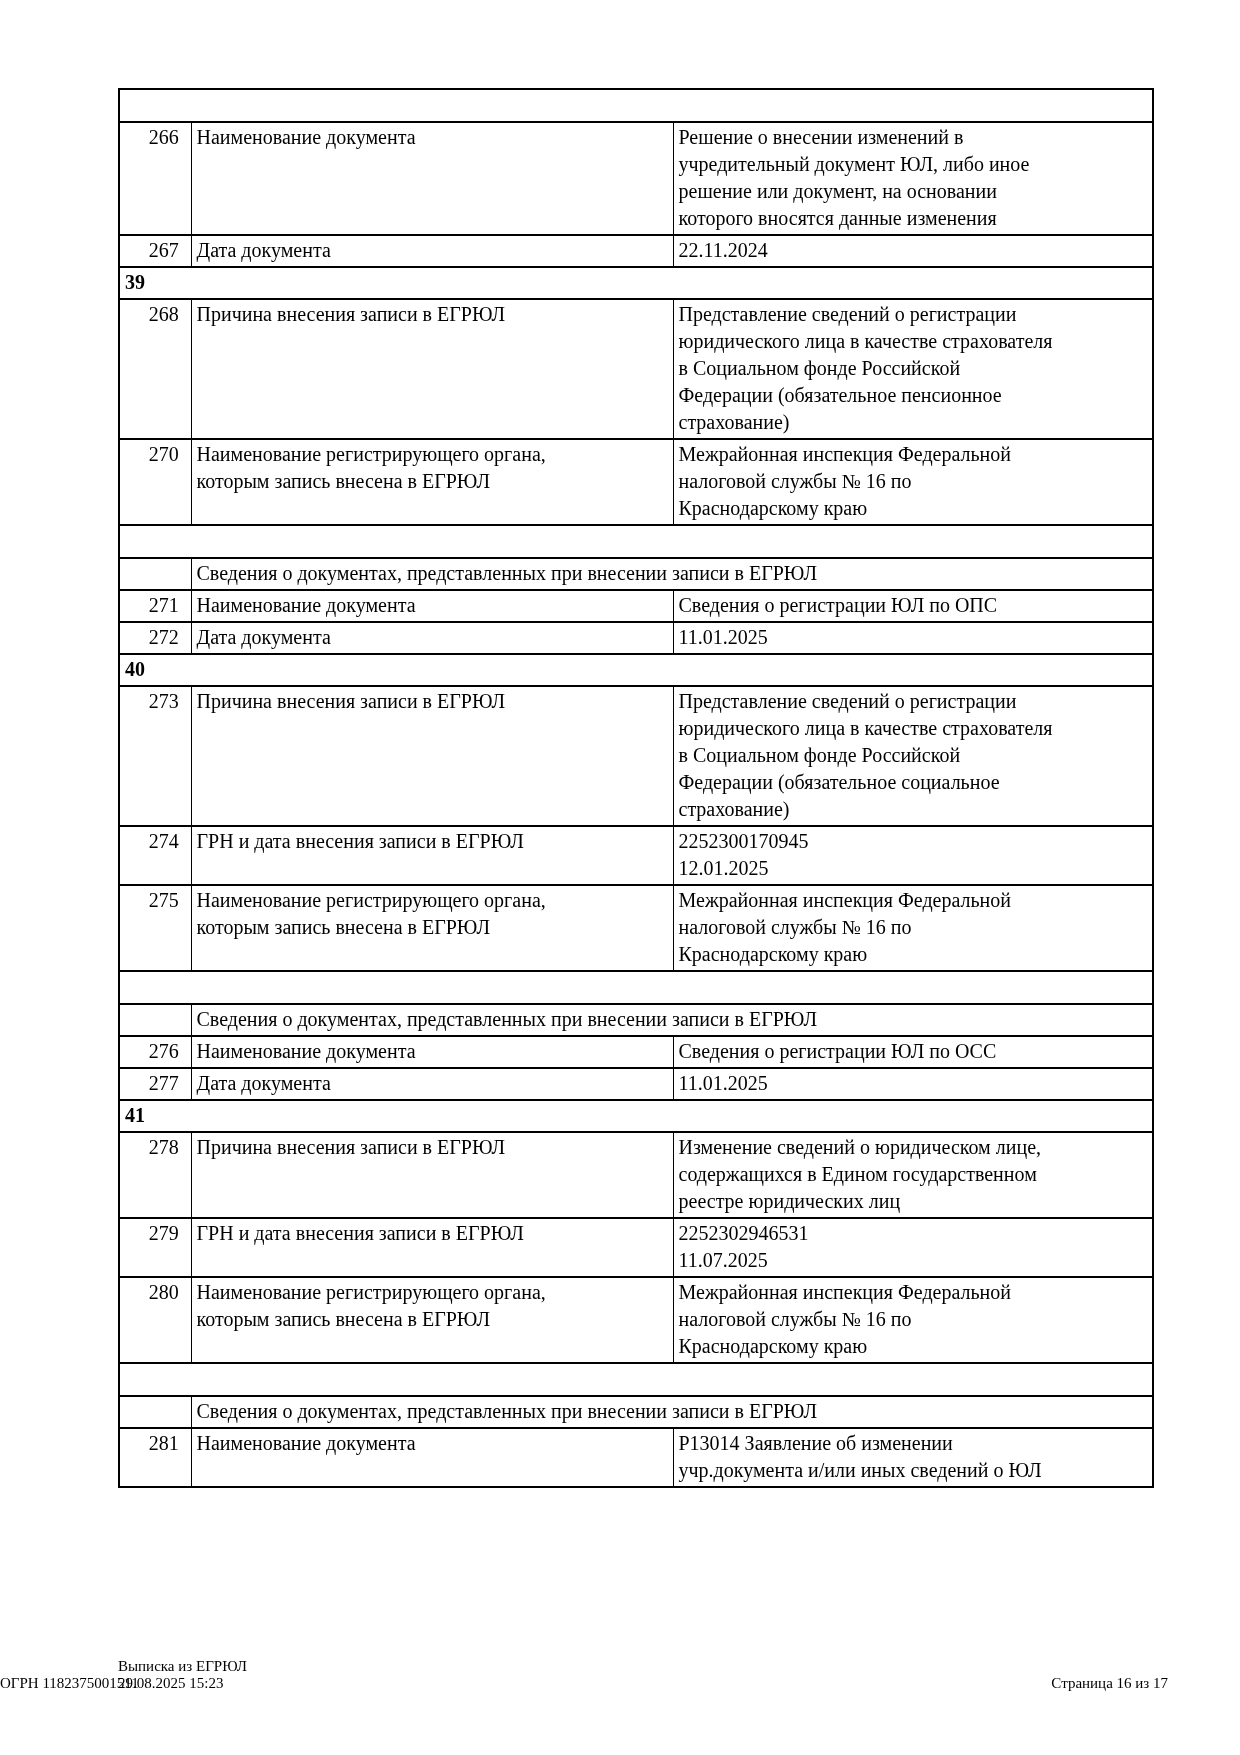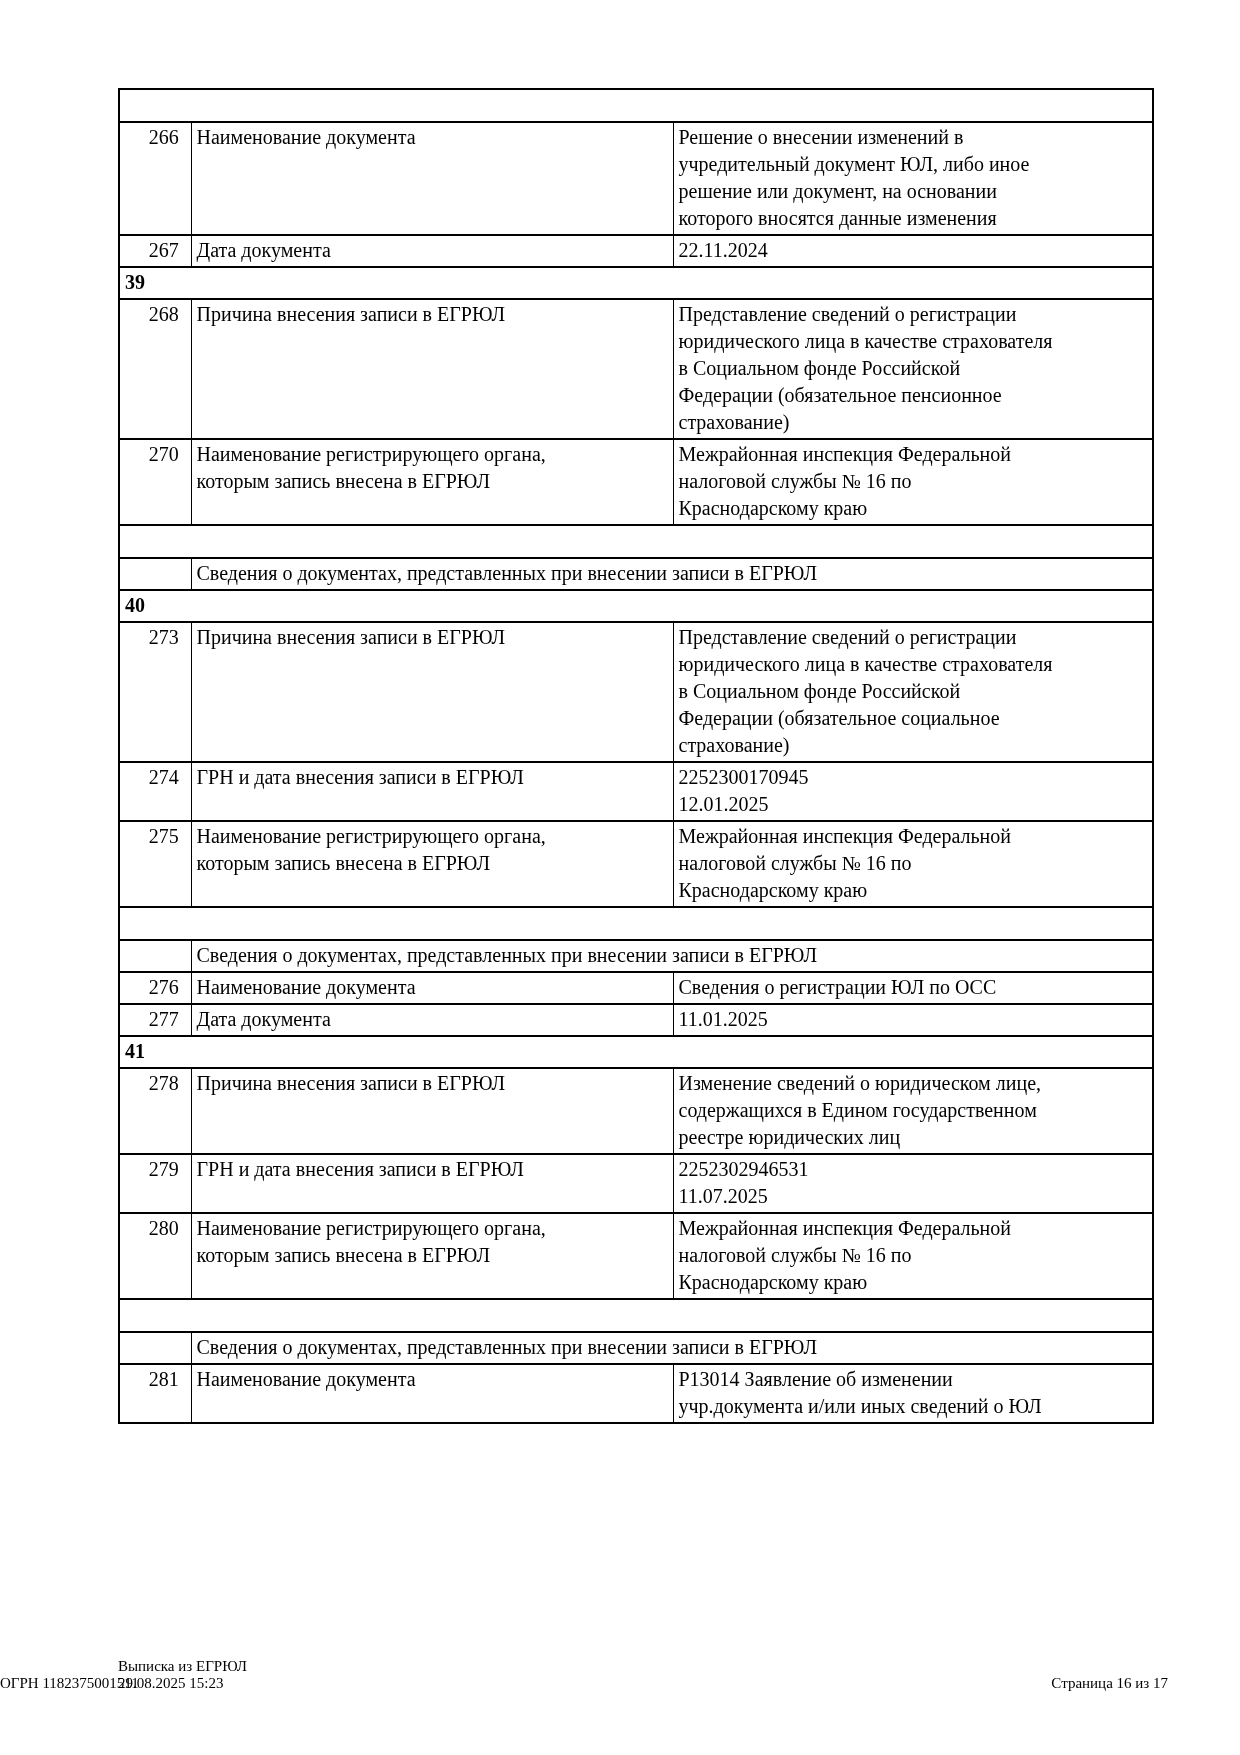--- a/index.html
+++ b/index.html
@@ -137,20 +137,30 @@
 Краснодарскому краю</td>
         </tr>
         <tr>
           <td class="blank" colspan="3"></td>
         </tr>
         <tr>
           <td class="num" colspan="1"></td>
           <td class="span" colspan="2">Сведения о документах, представленных при внесении записи в ЕГРЮЛ</td>
         </tr>
         <tr>
+          <td class="num" colspan="1">271</td>
+          <td class="label" colspan="1">Наименование документа</td>
+          <td class="value" colspan="1">Сведения о регистрации ЮЛ по ОПС</td>
+        </tr>
+        <tr>
+          <td class="num" colspan="1">272</td>
+          <td class="label" colspan="1">Дата документа</td>
+          <td class="value" colspan="1">11.01.2025</td>
+        </tr>
+        <tr>
           <td class="group" colspan="3">40</td>
         </tr>
         <tr>
           <td class="num" colspan="1">273</td>
           <td class="label" colspan="1">Причина внесения записи в ЕГРЮЛ</td>
           <td class="value" colspan="1">Представление сведений о регистрации
 юридического лица в качестве страхователя
 в Социальном фонде Российской
 Федерации (обязательное социальное
 страхование)</td>

